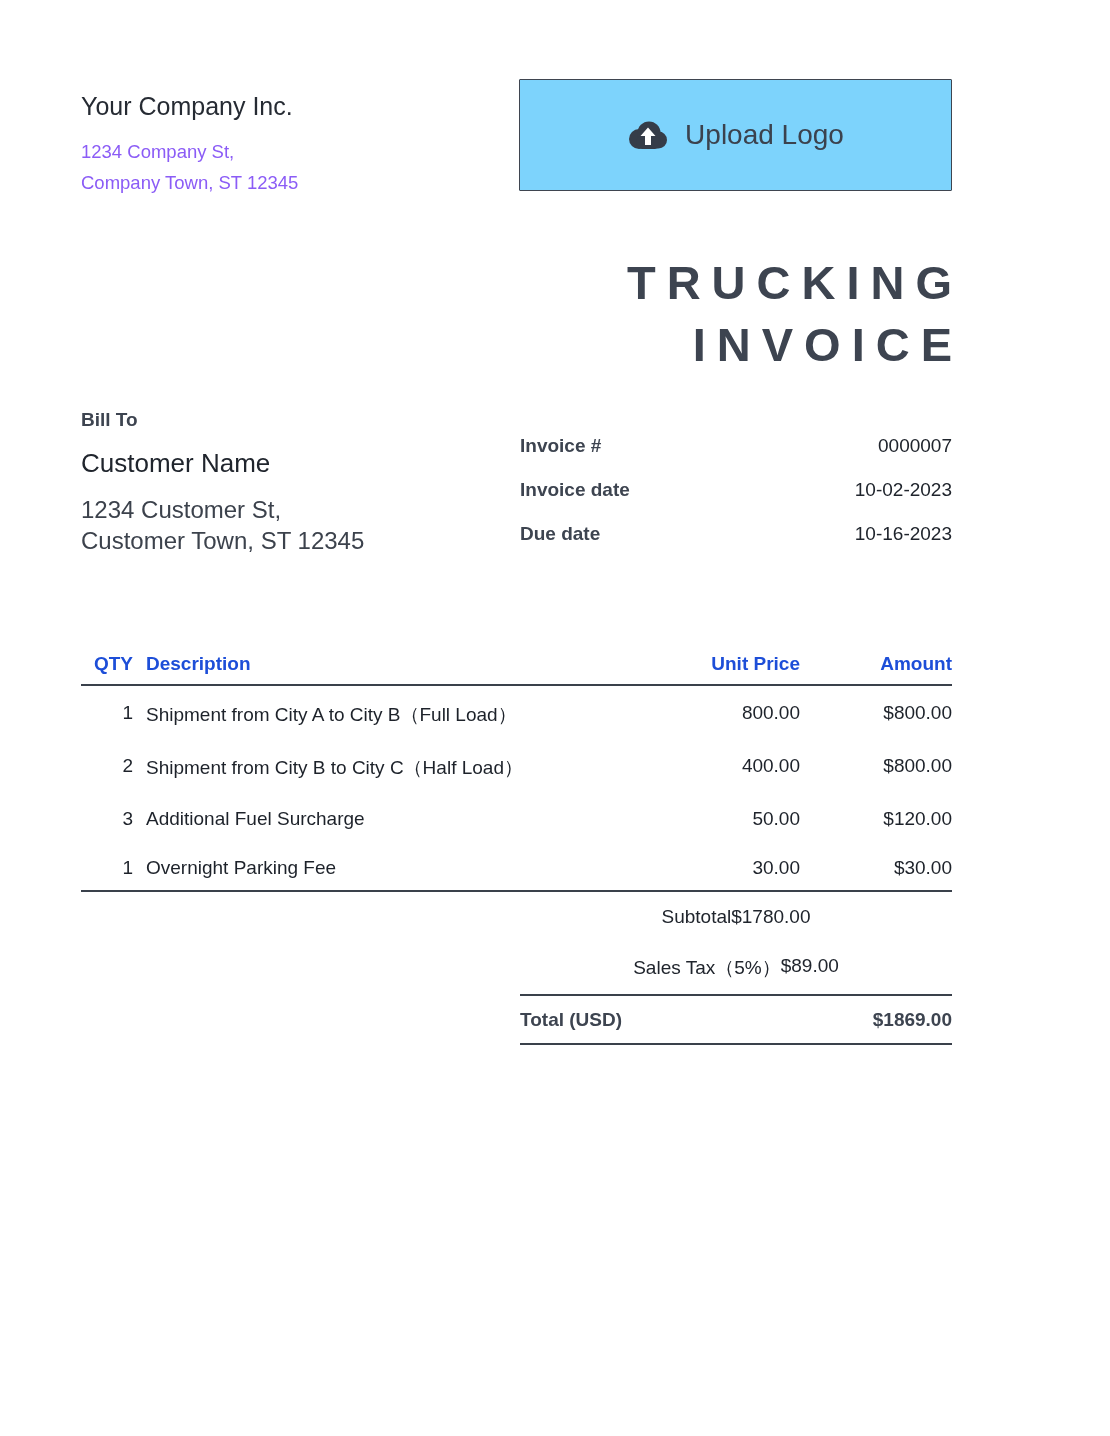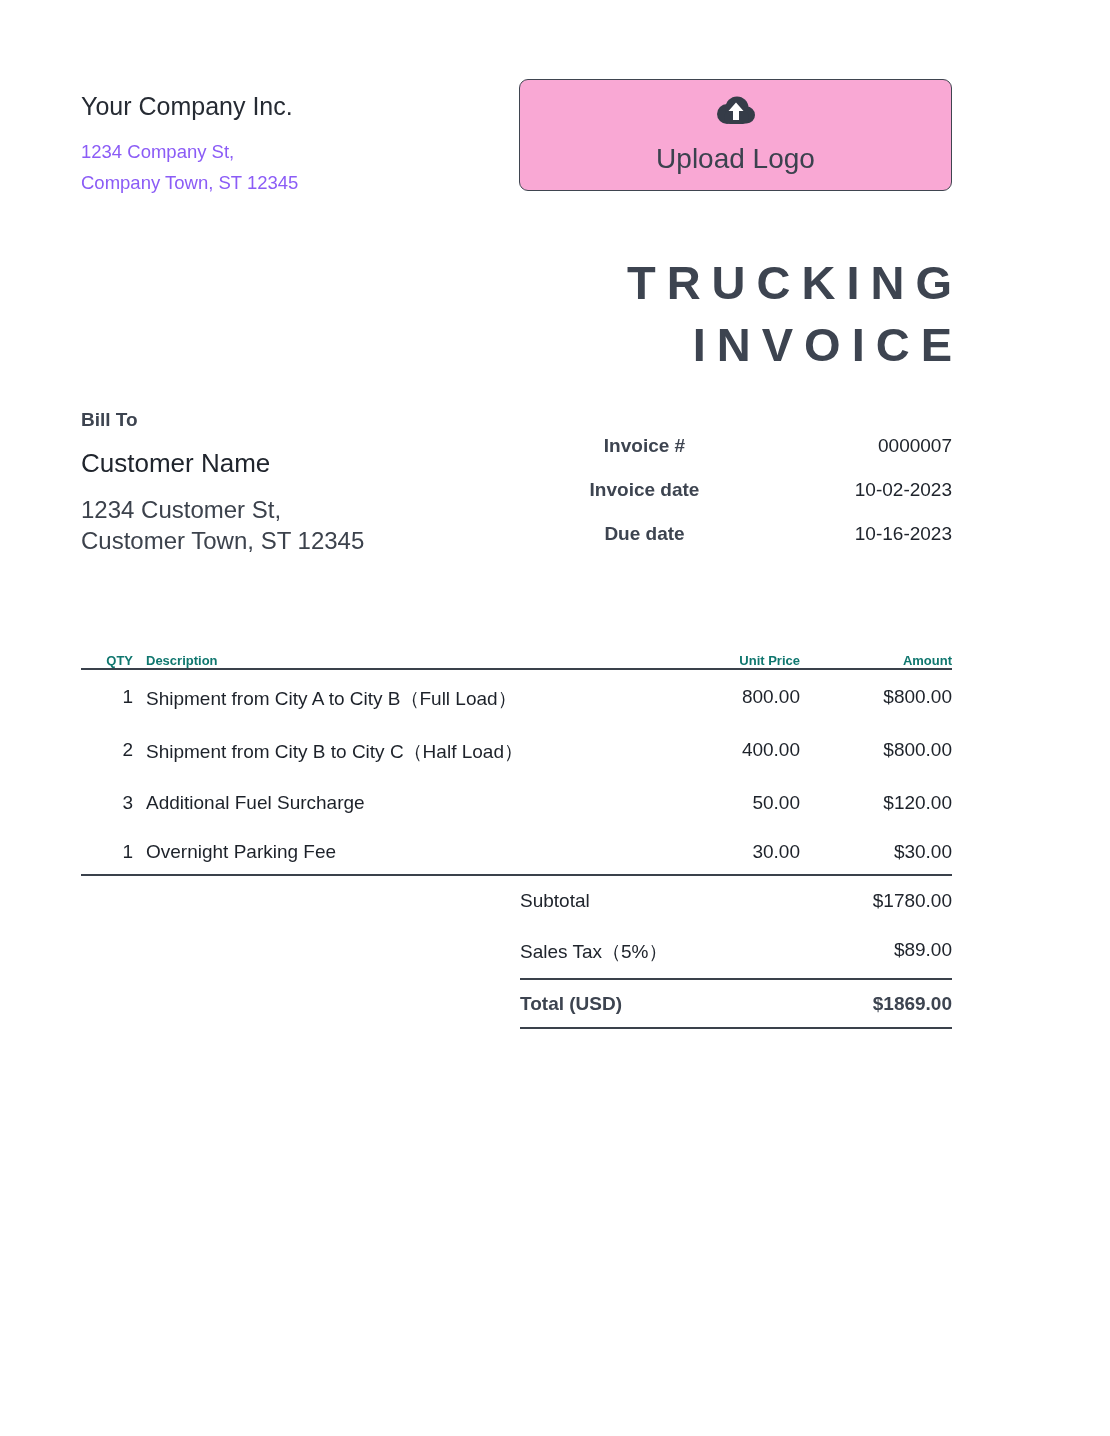--- a/index.html
+++ b/index.html
@@ -11,62 +11,61 @@
   }
   .content { position:absolute; inset:0; padding:79px 80px 0 81px; }
 
   
   .top-row { display:flex; justify-content:space-between; align-items:flex-start; }
   .company-block { padding-top:13px; }
   .company-name { font-size:25px; color:#262b33; font-weight:400; }
   .company-address { margin-top:16px; font-size:18.5px; line-height:30.5px; color:#8b5cf6; }
 
   .upload-btn {
-    width:433px; height:112px; background:#f9a8d4;
-    border:1.5px solid #3f4550; border-radius:9px;
+    width:433px; height:112px; background:#7dd3fc;
+    border:1.5px solid #3f4550; border-radius:1px;
     display:flex; align-items:center; justify-content:center; gap:17px;
     cursor:pointer;
-    flex-direction:column;
   }
   .upload-btn .label { font-size:28px; color:#3b424e; }
 
   
   .title-block { text-align:right; margin-top:54px; }
   .title-line {
     display:block; font-size:47px; font-weight:700; color:#3d4450;
     letter-spacing:11px; margin-right:-11px; line-height:62px;
   }
 
   
   .info-row { display:flex; justify-content:space-between; margin-top:33px;gap:13px; }
   .section-heading { font-size:19px; font-weight:700; color:#3d4450; }
   .customer-name { font-size:26px; color:#20252d; margin-top:17px; font-weight:400; }
   .bill-address { margin-top:15px; font-size:24px; line-height:31px; color:#3c424c; }
 
   .meta-block { width:432px; padding-top:26px; }
   .meta-row { display:grid; grid-template-columns:1fr 183px; align-items:baseline; margin-bottom:22px; }
-  .meta-label { text-align:center; font-weight:700; font-size:19px; color:#3d4450; }
+  .meta-label { text-align:left; font-weight:700; font-size:19px; color:#3d4450; }
   .meta-value { text-align:right; font-size:19px; color:#20252d; }
 
   
   .items { margin-top:86px; }
   .grid-cols { display:grid; grid-template-columns:52px 1fr 130px 152px; }
   .items-header {
-    padding-bottom:0; border-bottom:2px solid #3a414b;
-    font-weight:700; font-size:13px; color:#0f766e;
+    padding-bottom:9px; border-bottom:2px solid #3a414b;
+    font-weight:700; font-size:19px; color:#1d4ed8;
   }
   .cell-qty { text-align:right; }
   .cell-desc { text-align:left; padding-left:13px; }
   .cell-price, .cell-amount { text-align:right; }
   .items-body { border-bottom:2px solid #3a414b; }
   .item-row { padding:16px 0 11px; font-size:19px; color:#1d222a; }
 
   
   .summary { width:432px; margin-left:auto; font-size:19px; }
-  .summary-row { display:flex; justify-content:space-between; padding:14px 0 13px; color:#20252d; }
+  .summary-row { display:flex; justify-content:center; padding:14px 0 13px; color:#20252d; }
   .summary-total {
     display:flex; justify-content:space-between;
     border-top:2px solid #3a414b; border-bottom:2px solid #3a414b;
     padding:13px 0 12px; font-weight:700; color:#3d4450;
   }
 
   
   .terms { position:absolute; left:81px; top:1256px; }
   .terms-line1 { margin-top:19px; font-size:18.5px; color:#454b55; }
   .terms-line2 { margin-top:15px; font-size:18.5px; color:#262b33; }

